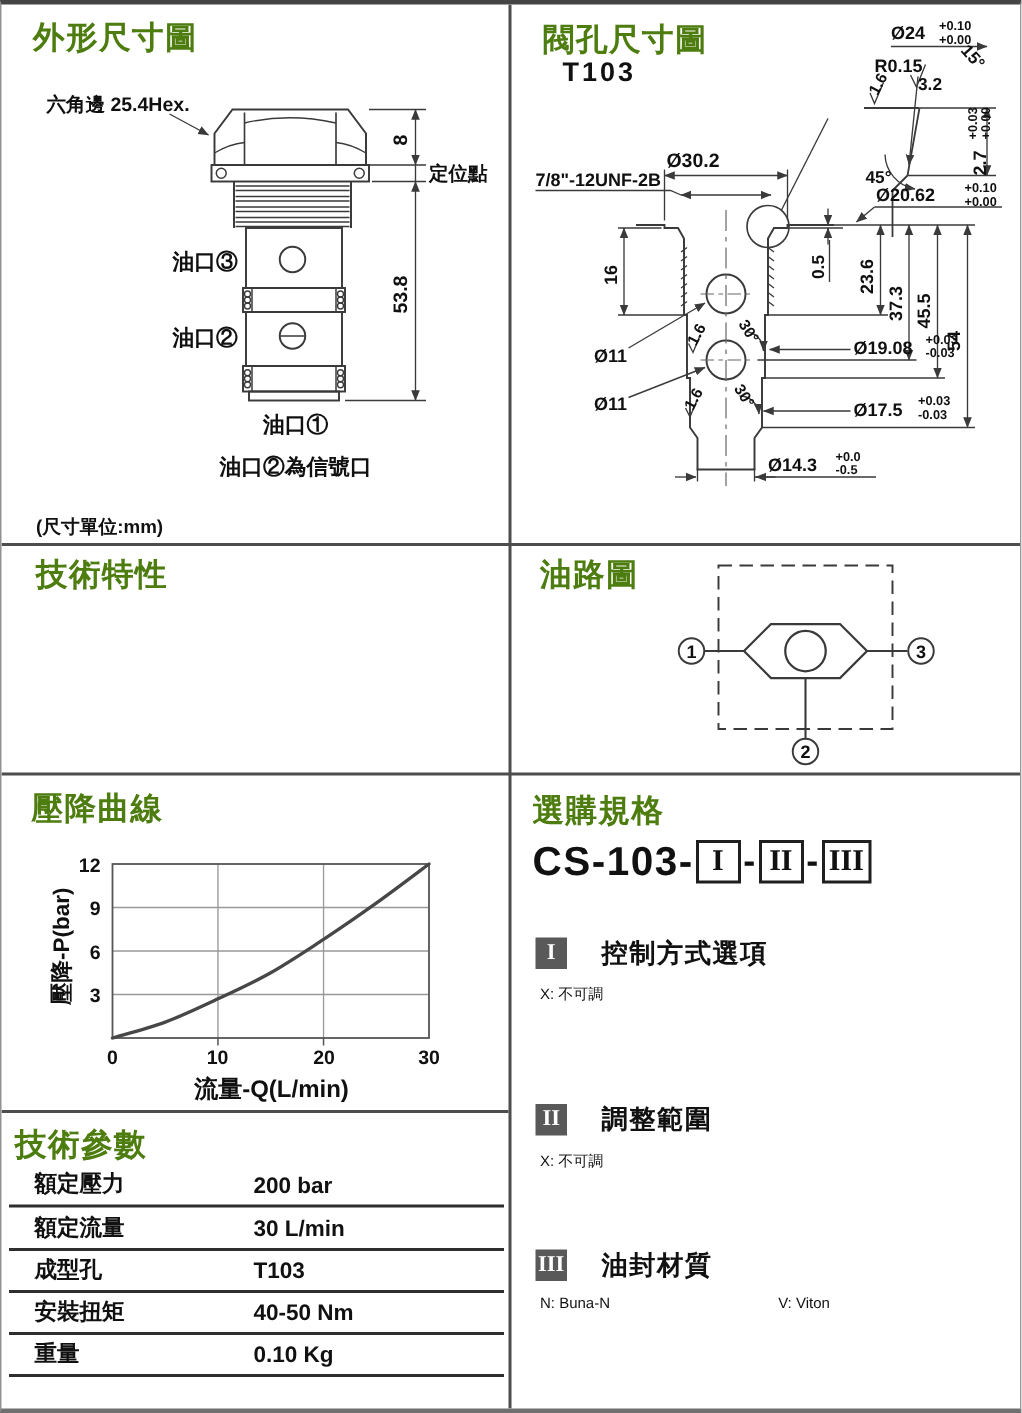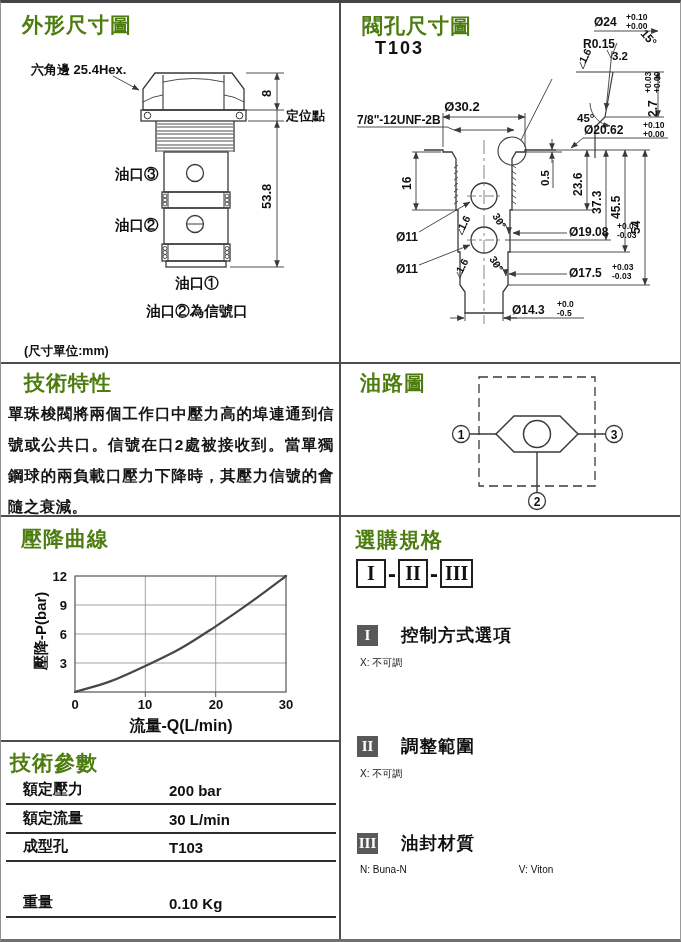--- a/index.html
+++ b/index.html
@@ -239,21 +239,20 @@
         <text x="557" y="307" font-size="8.5">+0.0</text>
         <text x="557" y="316" font-size="8.5">-0.5</text>
       </g>
     </svg>
     <div class="sec-title" style="left:22px;top:9px">閥孔尺寸圖</div>
     <div class="sub-title" style="left:35px;top:35px">T103</div>
   </div>
 
   <div class="section" style="left:0;top:361px;width:338px;height:151px">
     <div class="sec-title" style="left:23px;top:5px">技術特性</div>
-    <p class="feat-body" style="left:7px;top:34px;width:326px">單珠梭閥將兩個工作口中壓力高的埠連通到信號或公共口。信號在口2處被接收到。當單獨鋼球的兩負載口壓力下降時，其壓力信號的會隨之衰減。</p>
   </div>
 
   <div class="section" style="left:339px;top:361px;width:340px;height:151px">
     <svg style="left:0;top:0" width="340" height="151" viewBox="340 364 340 151">
       <g stroke="#3a3a3a" fill="none">
         <rect x="479" y="377" width="116" height="109" stroke-width="1.3" stroke-dasharray="9 5"></rect>
         <path d="M496,434 L514,416 H560 L578,434 L560,452 H514 Z" stroke-width="1.5"></path>
         <circle cx="537" cy="434" r="13.5" stroke-width="1.5"></circle>
         <path d="M470,434 H496 M578,434 H605 M537,452 V492" stroke-width="1.4"></path>
         <circle cx="461" cy="434" r="8.5" stroke-width="1.3"></circle>
@@ -302,30 +301,35 @@
       <span class="p-value">200 bar</span>
     </div>
     <div class="p-row" style="top:64px">
       <span class="p-label">額定流量</span>
       <span class="p-value">30 L/min</span>
     </div>
     <div class="p-row" style="top:92px">
       <span class="p-label">成型孔</span>
       <span class="p-value">T103</span>
     </div>
+    <div class="p-row" style="top:120px">
+      <span class="p-label">安裝扭矩</span>
+      <span class="p-value">40-50 Nm</span>
+    </div>
     <div class="p-row" style="top:148px">
       <span class="p-label">重量</span>
       <span class="p-value">0.10 Kg</span>
     </div>
   </div>
 
   <div class="section" style="left:339px;top:514px;width:340px;height:422px">
     <div class="sec-title" style="left:15px;top:9px">選購規格</div>
 
     <div class="model-row" style="left:15px;top:42px">
+      <span class="model-prefix">CS-103-</span>
       <span class="model-box">I</span>
       <span class="model-dash">-</span>
       <span class="model-box">II</span>
       <span class="model-dash">-</span>
       <span class="model-box">III</span>
     </div>
 
     <div class="opt-group" style="top:106px">
       <div class="grp-head">
         <span class="grp-marker">I</span>

